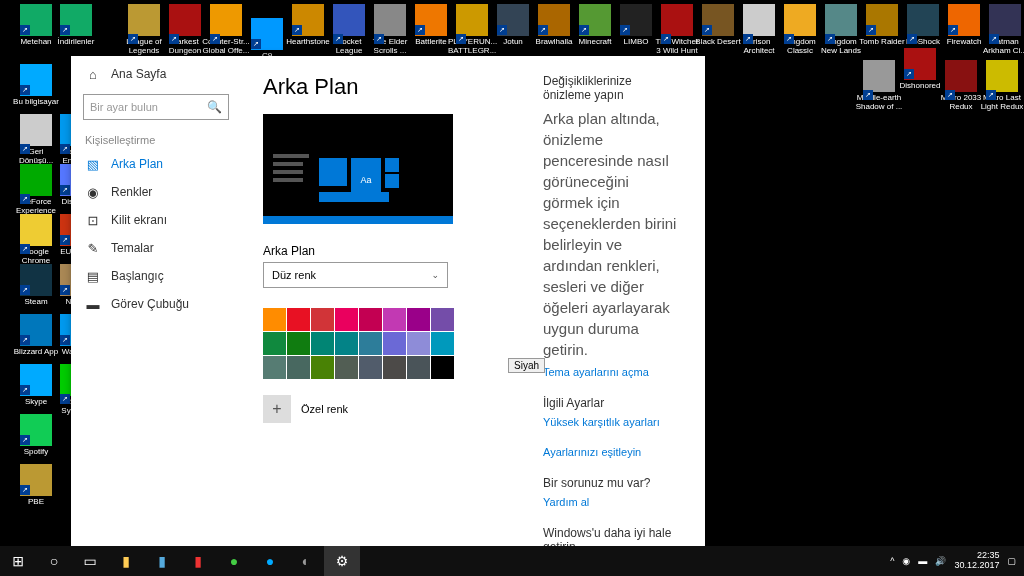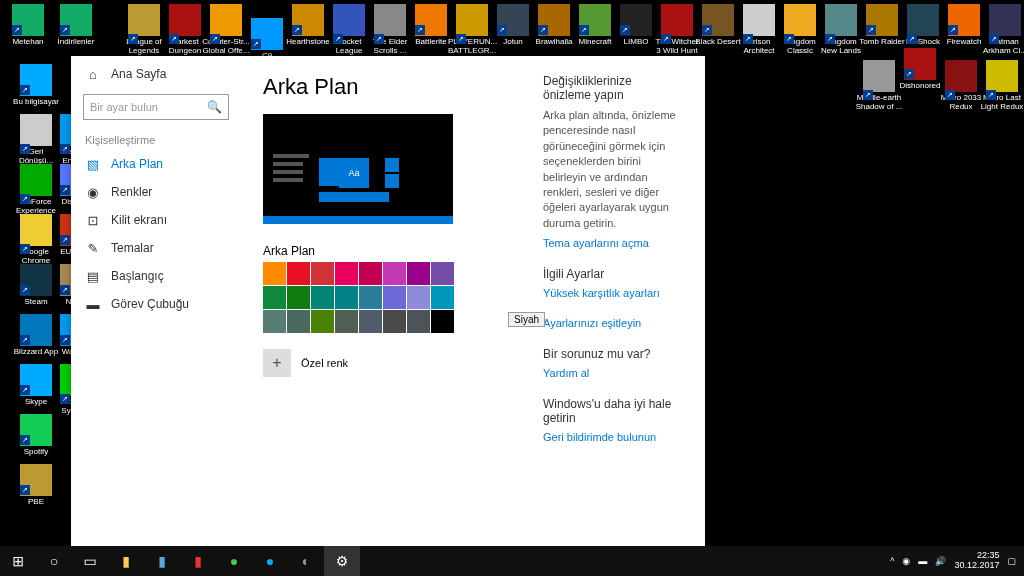--- a/index.html
+++ b/index.html
@@ -29,21 +29,21 @@
 .sidebar .section { padding: 8px 14px 4px; color: #888; font-size: 11px; }
 .sbicon { width: 16px; height: 16px; display: inline-flex; align-items: center; justify-content: center; font-size: 13px; }
 
 
 .main { flex: 1; padding: 18px 22px; display: flex; gap: 20px; overflow: hidden; }
 .maincol { width: 260px; }
 .rightcol { flex: 1; font-size: 11px; color: #333; }
 .main h1 { font-weight: 400; font-size: 22px; margin-bottom: 14px; }
 .preview { width: 190px; height: 110px; background: #000; position: relative; margin-bottom: 20px; }
 .preview .tile { position: absolute; background: #0078d7; }
-.preview .tileA { left: 76px; top: 44px; width: 30px; height: 30px; color: #fff; font-size: 9px; display: flex; align-items: center; justify-content: center; }
+.preview .tileA { left: 88px; top: 44px; width: 30px; height: 44px; color: #fff; font-size: 9px; display: flex; align-items: center; justify-content: center; }
 .preview .tileB { left: 56px; top: 44px; width: 28px; height: 28px; }
 .preview .tileRow { left: 56px; top: 78px; width: 70px; height: 10px; }
 .preview .tileSmall { left: 122px; top: 44px; width: 14px; height: 14px; }
 .preview .tileSmall2 { left: 122px; top: 60px; width: 14px; height: 14px; }
 .preview .bar { position: absolute; left: 10px; top: 40px; width: 36px; height: 4px; background: #555; }
 .preview .bar2 { top: 48px; width: 30px; }
 .preview .bar3 { top: 56px; width: 30px; }
 .preview .bar4 { top: 64px; width: 30px; }
 .preview .tb { position: absolute; left: 0; bottom: 0; right: 0; height: 8px; background: #0078d7; }
 
@@ -52,36 +52,36 @@
 .dropdown .chev { margin-left: auto; font-size: 9px; color: #555; }
 
 .swatches { display: grid; grid-template-columns: repeat(8, 23px); grid-auto-rows: 23px; gap: 1px; margin-bottom: 16px; position: relative; }
 .swatch { width: 23px; height: 23px; }
 .swatch-tip { position: absolute; background: #f0f0f0; border: 1px solid #999; padding: 1px 5px; font-size: 10px; right: -22px; top: 50px; }
 
 .custom { display: flex; align-items: center; gap: 10px; font-size: 11px; }
 .custom .plus { width: 28px; height: 28px; background: #ddd; display: flex; align-items: center; justify-content: center; font-size: 16px; color: #555; }
 
 .rightcol h4 { font-size: 12px; font-weight: 400; margin-bottom: 6px; }
-.rightcol p { font-size: 11px; color: #555; margin-bottom: 6px; line-height: 1.4; }
+.rightcol p { font-size: 15px; color: #555; margin-bottom: 6px; line-height: 1.4; }
 .rightcol a { color: #0078d7; font-size: 11px; display: block; margin-bottom: 18px; cursor: pointer; }
 
 
 .taskbar { position: absolute; left: 0; right: 0; bottom: 0; height: 30px; background: #101010; display: flex; align-items: center; }
 .taskbar .tbtn { width: 36px; height: 30px; display: flex; align-items: center; justify-content: center; color: #fff; font-size: 14px; }
 .taskbar .tspacer { flex: 1; }
 .taskbar .tray { display: flex; align-items: center; gap: 8px; padding-right: 8px; color: #fff; font-size: 9px; }
 .taskbar .clock { text-align: right; line-height: 1.1; }
 </style>
 </head>
 <body>
 
 <div class="desktop">
   <div id="left-icons">
-      <div class="dicon" style="left: 4px; top: 4px;">
+      <div class="dicon" style="left: 12px; top: 4px;">
         <div class="ibox" style="background:#1a6"></div>
         <div class="shortcut">↗</div>
         <span class="lbl">Metehan</span>
       </div>
       <div class="dicon" style="left: 52px; top: 4px;">
         <div class="ibox" style="background:#1a6"></div>
         <div class="shortcut">↗</div>
         <span class="lbl">İndirilenler</span>
       </div>
       <div class="dicon" style="left: 12px; top: 64px;">
@@ -344,20 +344,24 @@
             <div class="bar bar3"></div>
             <div class="bar bar4"></div>
           <div class="tile tileB"></div>
           <div class="tile tileA">Aa</div>
           <div class="tile tileSmall"></div>
             <div class="tile tileSmall2"></div>
           <div class="tile tileRow"></div>
           <div class="tb"></div>
         </div>
         <label>Arka Plan</label>
+        <div class="dropdown">
+          <span>Düz renk</span>
+          <span class="chev">⌄</span>
+        </div>
         <div class="swatches" id="swatches">
           <div class="swatch" style="background: rgb(255, 140, 0);"></div>
             <div class="swatch" style="background: rgb(232, 17, 35);"></div>
             <div class="swatch" style="background: rgb(209, 52, 56);"></div>
             <div class="swatch" style="background: rgb(234, 0, 94);"></div>
             <div class="swatch" style="background: rgb(195, 0, 82);"></div>
             <div class="swatch" style="background: rgb(194, 57, 179);"></div>
             <div class="swatch" style="background: rgb(154, 0, 137);"></div>
             <div class="swatch" style="background: rgb(116, 77, 169);"></div>
             <div class="swatch" style="background: rgb(16, 137, 62);"></div>

